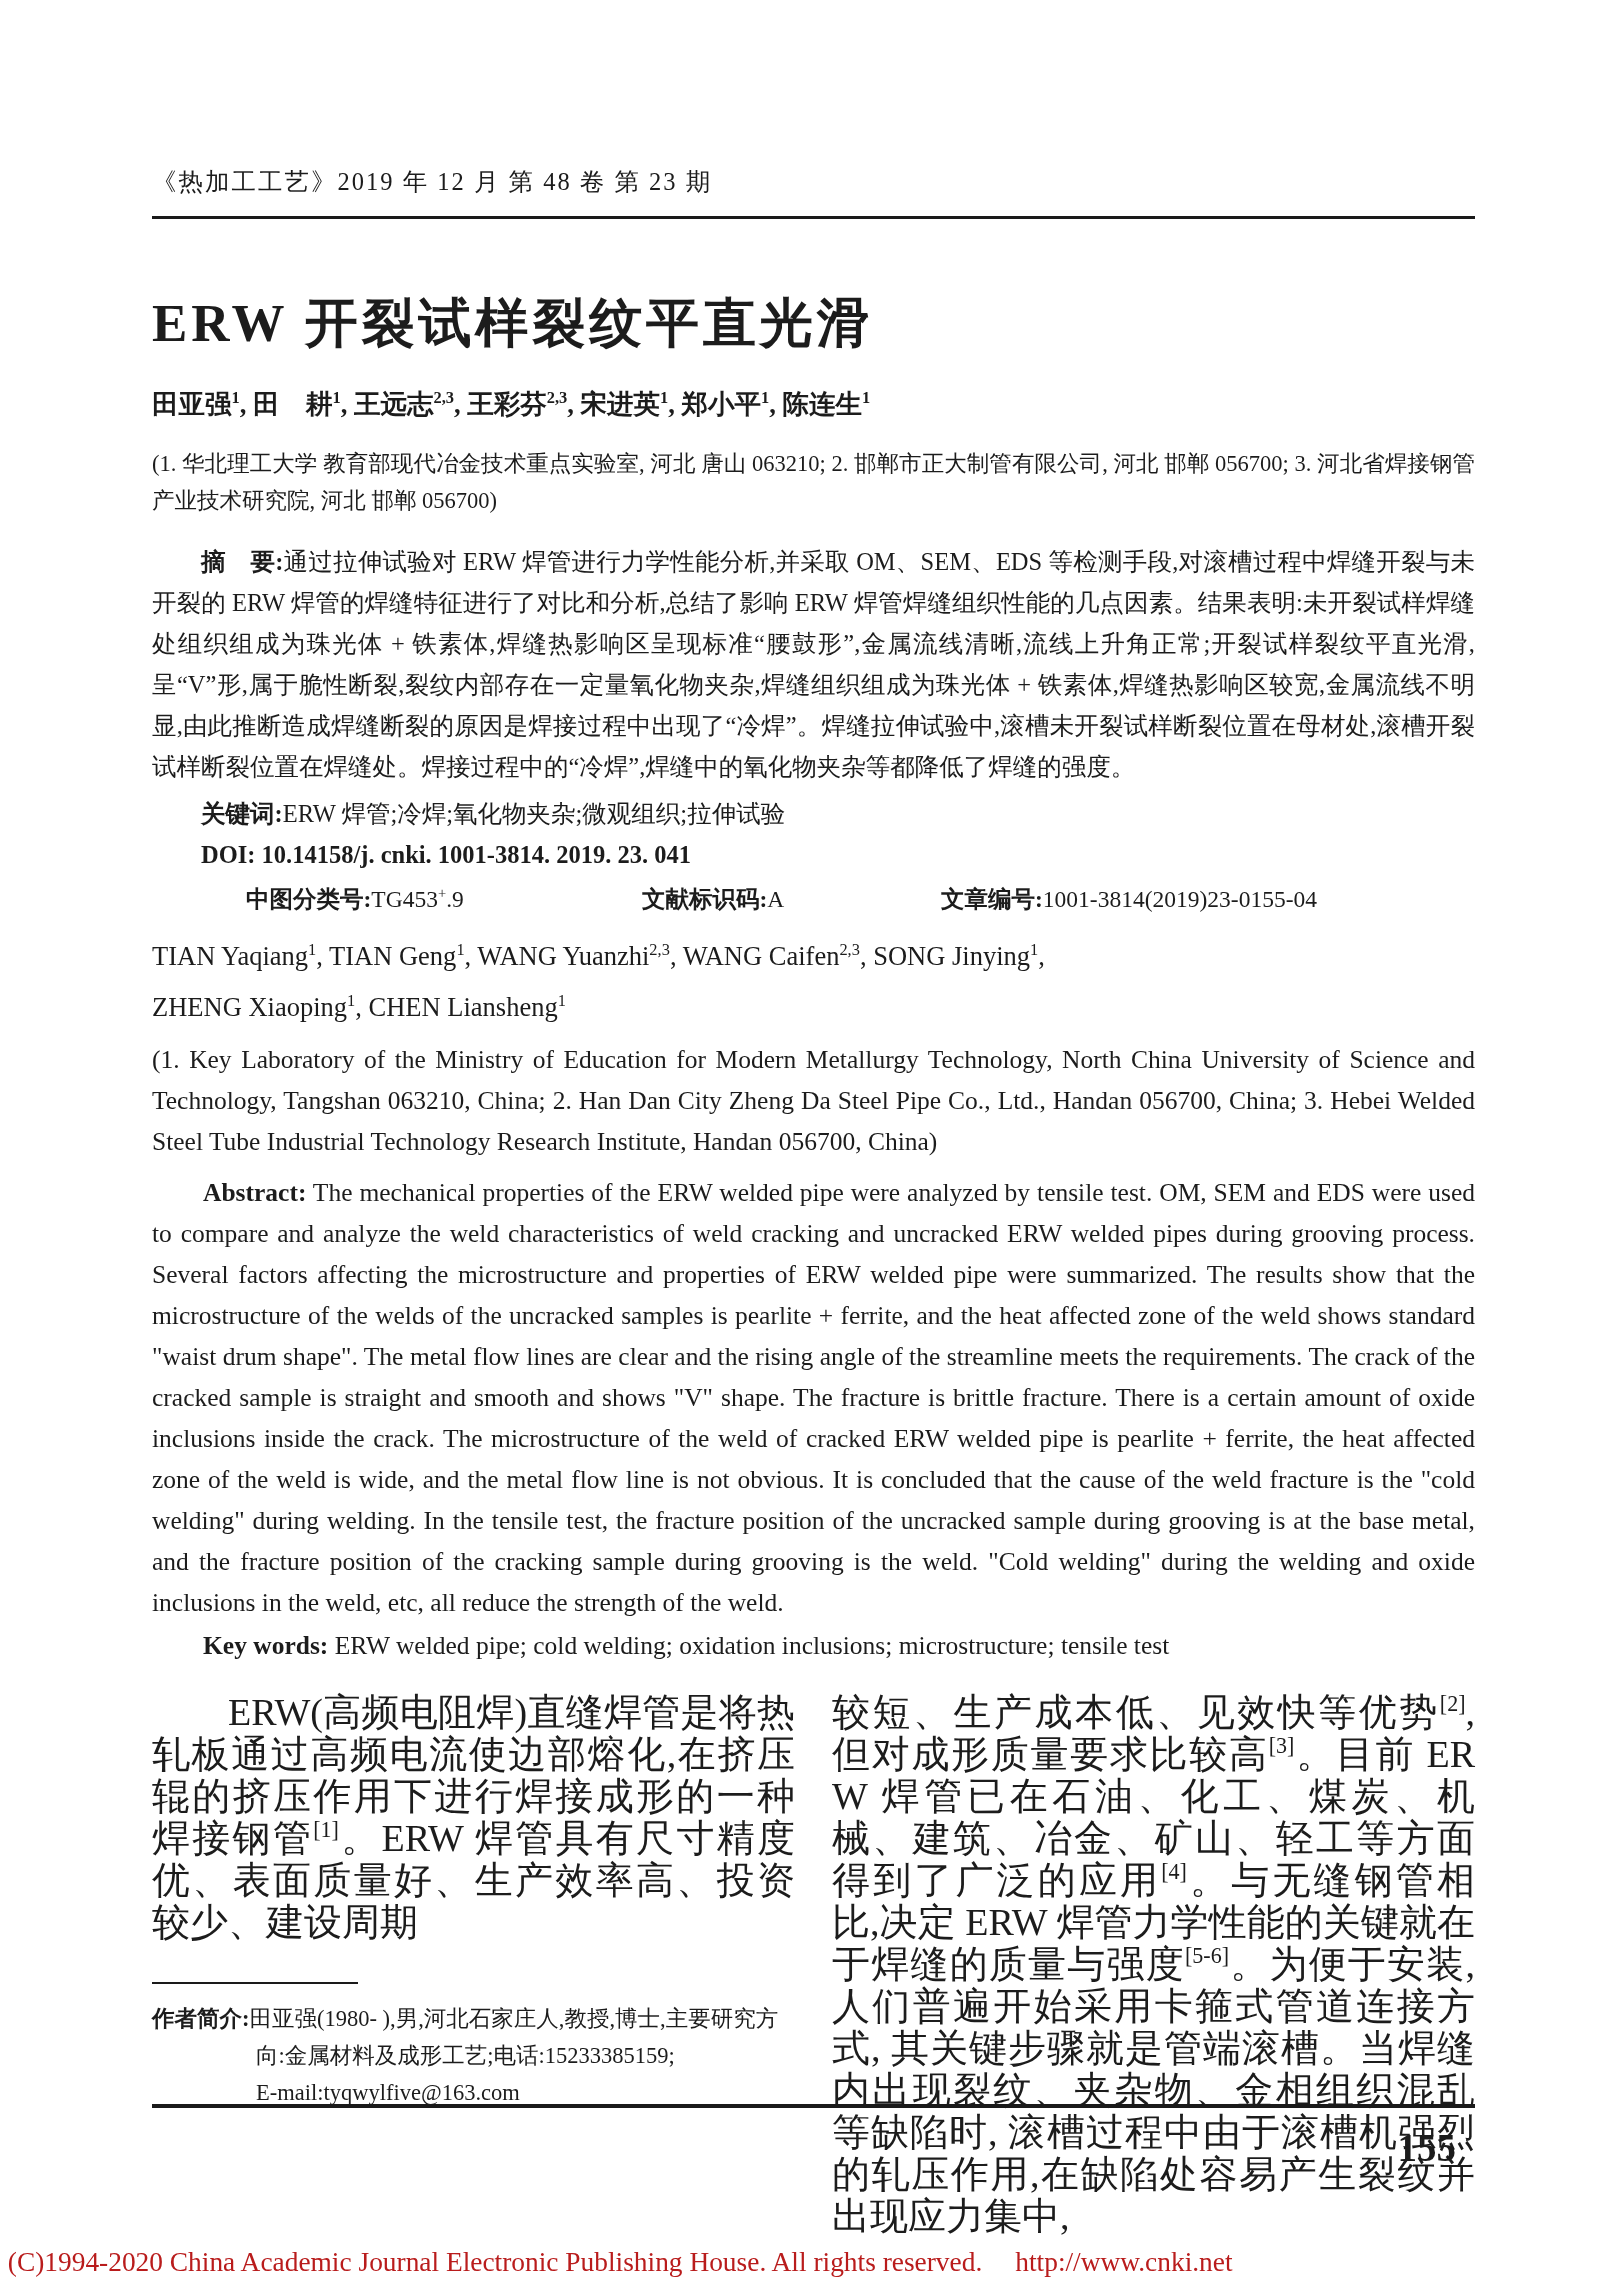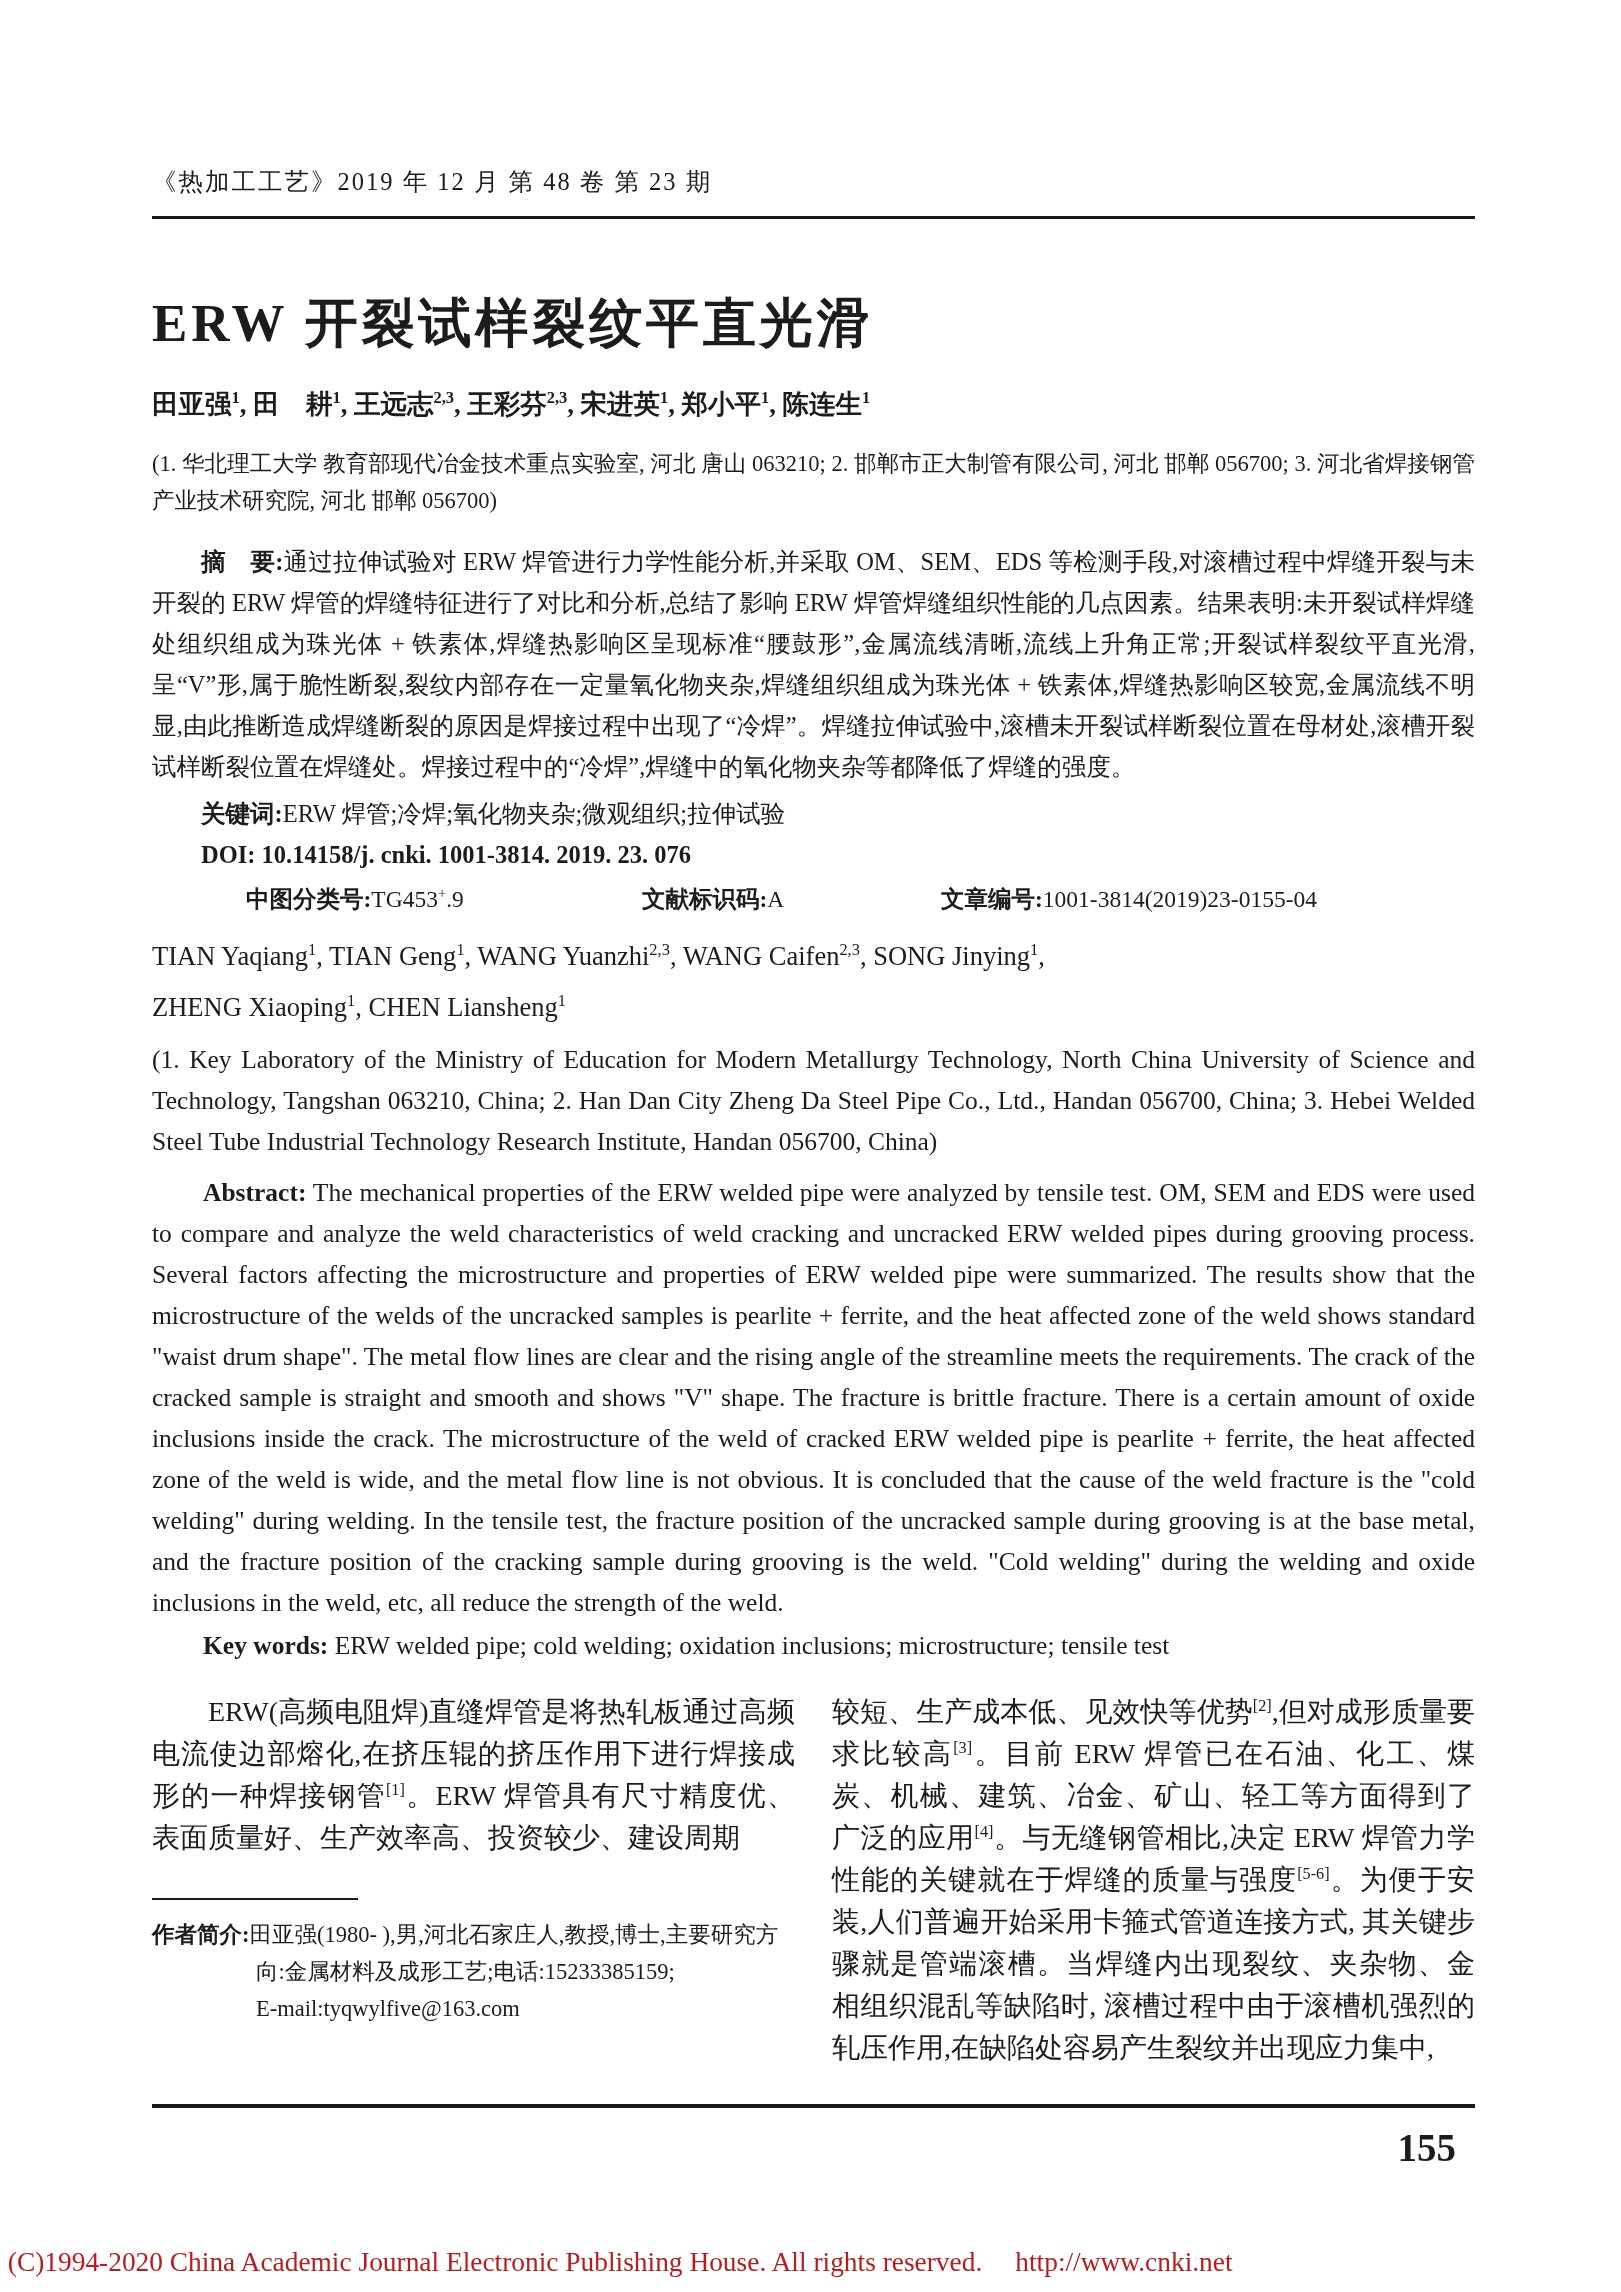--- a/index.html
+++ b/index.html
@@ -36,21 +36,21 @@
   .ci-3{left:789px;}
 
   .title-en{margin-top:23.5px;font-size:29px;font-weight:bold;word-spacing:7.8px;}
   .authors-en{margin-top:13.7px;font-size:26.5px;line-height:51px;}
   .affil-en{margin-top:5.9px;font-size:25.5px;line-height:41px;}
   .abs-en{margin-top:9.8px;font-size:25.5px;line-height:41px;text-indent:2em;}
   .kw-en{margin-top:2px;font-size:25.5px;line-height:41px;text-indent:2em;}
 
   .columns{margin-top:25.5px;display:flex;gap:37px;}
   .col{width:643px;}
-  .body-par{font-size:28px;line-height:42px;text-indent:2em;}
+  .body-par{font-size:38px;line-height:42px;text-indent:2em;}
   .body-par sup{font-size:0.58em;}
 
   .footnote{margin-top:39px;width:643px;}
   .fn-rule{width:206px;height:2px;background:#1a1a1a;margin-bottom:15.7px;}
   .fn-line{font-size:22.5px;line-height:37px;}
   .fn-hang{padding-left:104px;text-indent:-104px;font-size:22.5px;line-height:37px;}
   .fn-email{padding-left:104px;font-size:22.5px;line-height:37px;}
 
   .rule-bottom{position:absolute;left:152px;top:2104px;width:1323px;height:3.9px;background:#1a1a1a;}
   .page-num{position:absolute;top:2125px;left:152px;width:1304px;text-align:right;font-size:39px;font-weight:bold;}
@@ -75,21 +75,21 @@
     <div class="affil-cn jtext">(1. 华北理工大学 教育部现代冶金技术重点实验室, 河北 唐山 063210; 2. 邯郸市正大制管有限公司, 河北 邯郸 056700; 3. 河北省焊接钢管产业技术研究院, 河北 邯郸 056700)</div>
 
     <div class="abs-cn jtext">
       <span class="label-b">摘　要:</span><span>通过拉伸试验对 ERW 焊管进行力学性能分析,并采取 OM、SEM、EDS 等检测手段,对滚槽过程中焊缝开裂与未开裂的 ERW 焊管的焊缝特征进行了对比和分析,总结了影响 ERW 焊管焊缝组织性能的几点因素。结果表明:未开裂试样焊缝处组织组成为珠光体 + 铁素体,焊缝热影响区呈现标准“腰鼓形”,金属流线清晰,流线上升角正常;开裂试样裂纹平直光滑,呈“V”形,属于脆性断裂,裂纹内部存在一定量氧化物夹杂,焊缝组织组成为珠光体 + 铁素体,焊缝热影响区较宽,金属流线不明显,由此推断造成焊缝断裂的原因是焊接过程中出现了“冷焊”。焊缝拉伸试验中,滚槽未开裂试样断裂位置在母材处,滚槽开裂试样断裂位置在焊缝处。焊接过程中的“冷焊”,焊缝中的氧化物夹杂等都降低了焊缝的强度。</span>
     </div>
 
     <div class="kw-cn jtext">
       <span class="label-b">关键词:</span><span>ERW 焊管;冷焊;氧化物夹杂;微观组织;拉伸试验</span>
     </div>
 
-    <div class="doi-line">DOI: 10.14158/j. cnki. 1001-3814. 2019. 23. 076</div>
+    <div class="doi-line">DOI: 10.14158/j. cnki. 1001-3814. 2019. 23. 041</div>
 
     <div class="class-row">
       <span class="class-item ci-1"><span class="label-b">中图分类号:</span><span>TG453</span><sup>+</sup><span>.9</span></span>
       <span class="class-item ci-2"><span class="label-b">文献标识码:</span><span>A</span></span>
       <span class="class-item ci-3"><span class="label-b">文章编号:</span><span>1001-3814(2019)23-0155-04</span></span>
     </div>
 
 
     <div class="authors-en center">
       <div><span>TIAN Yaqiang</span><sup>1</sup><span>, TIAN Geng</span><sup>1</sup><span>, WANG Yuanzhi</span><sup>2,3</sup><span>, WANG Caifen</span><sup>2,3</sup><span>, SONG Jinying</span><sup>1</sup><span>,</span></div>

